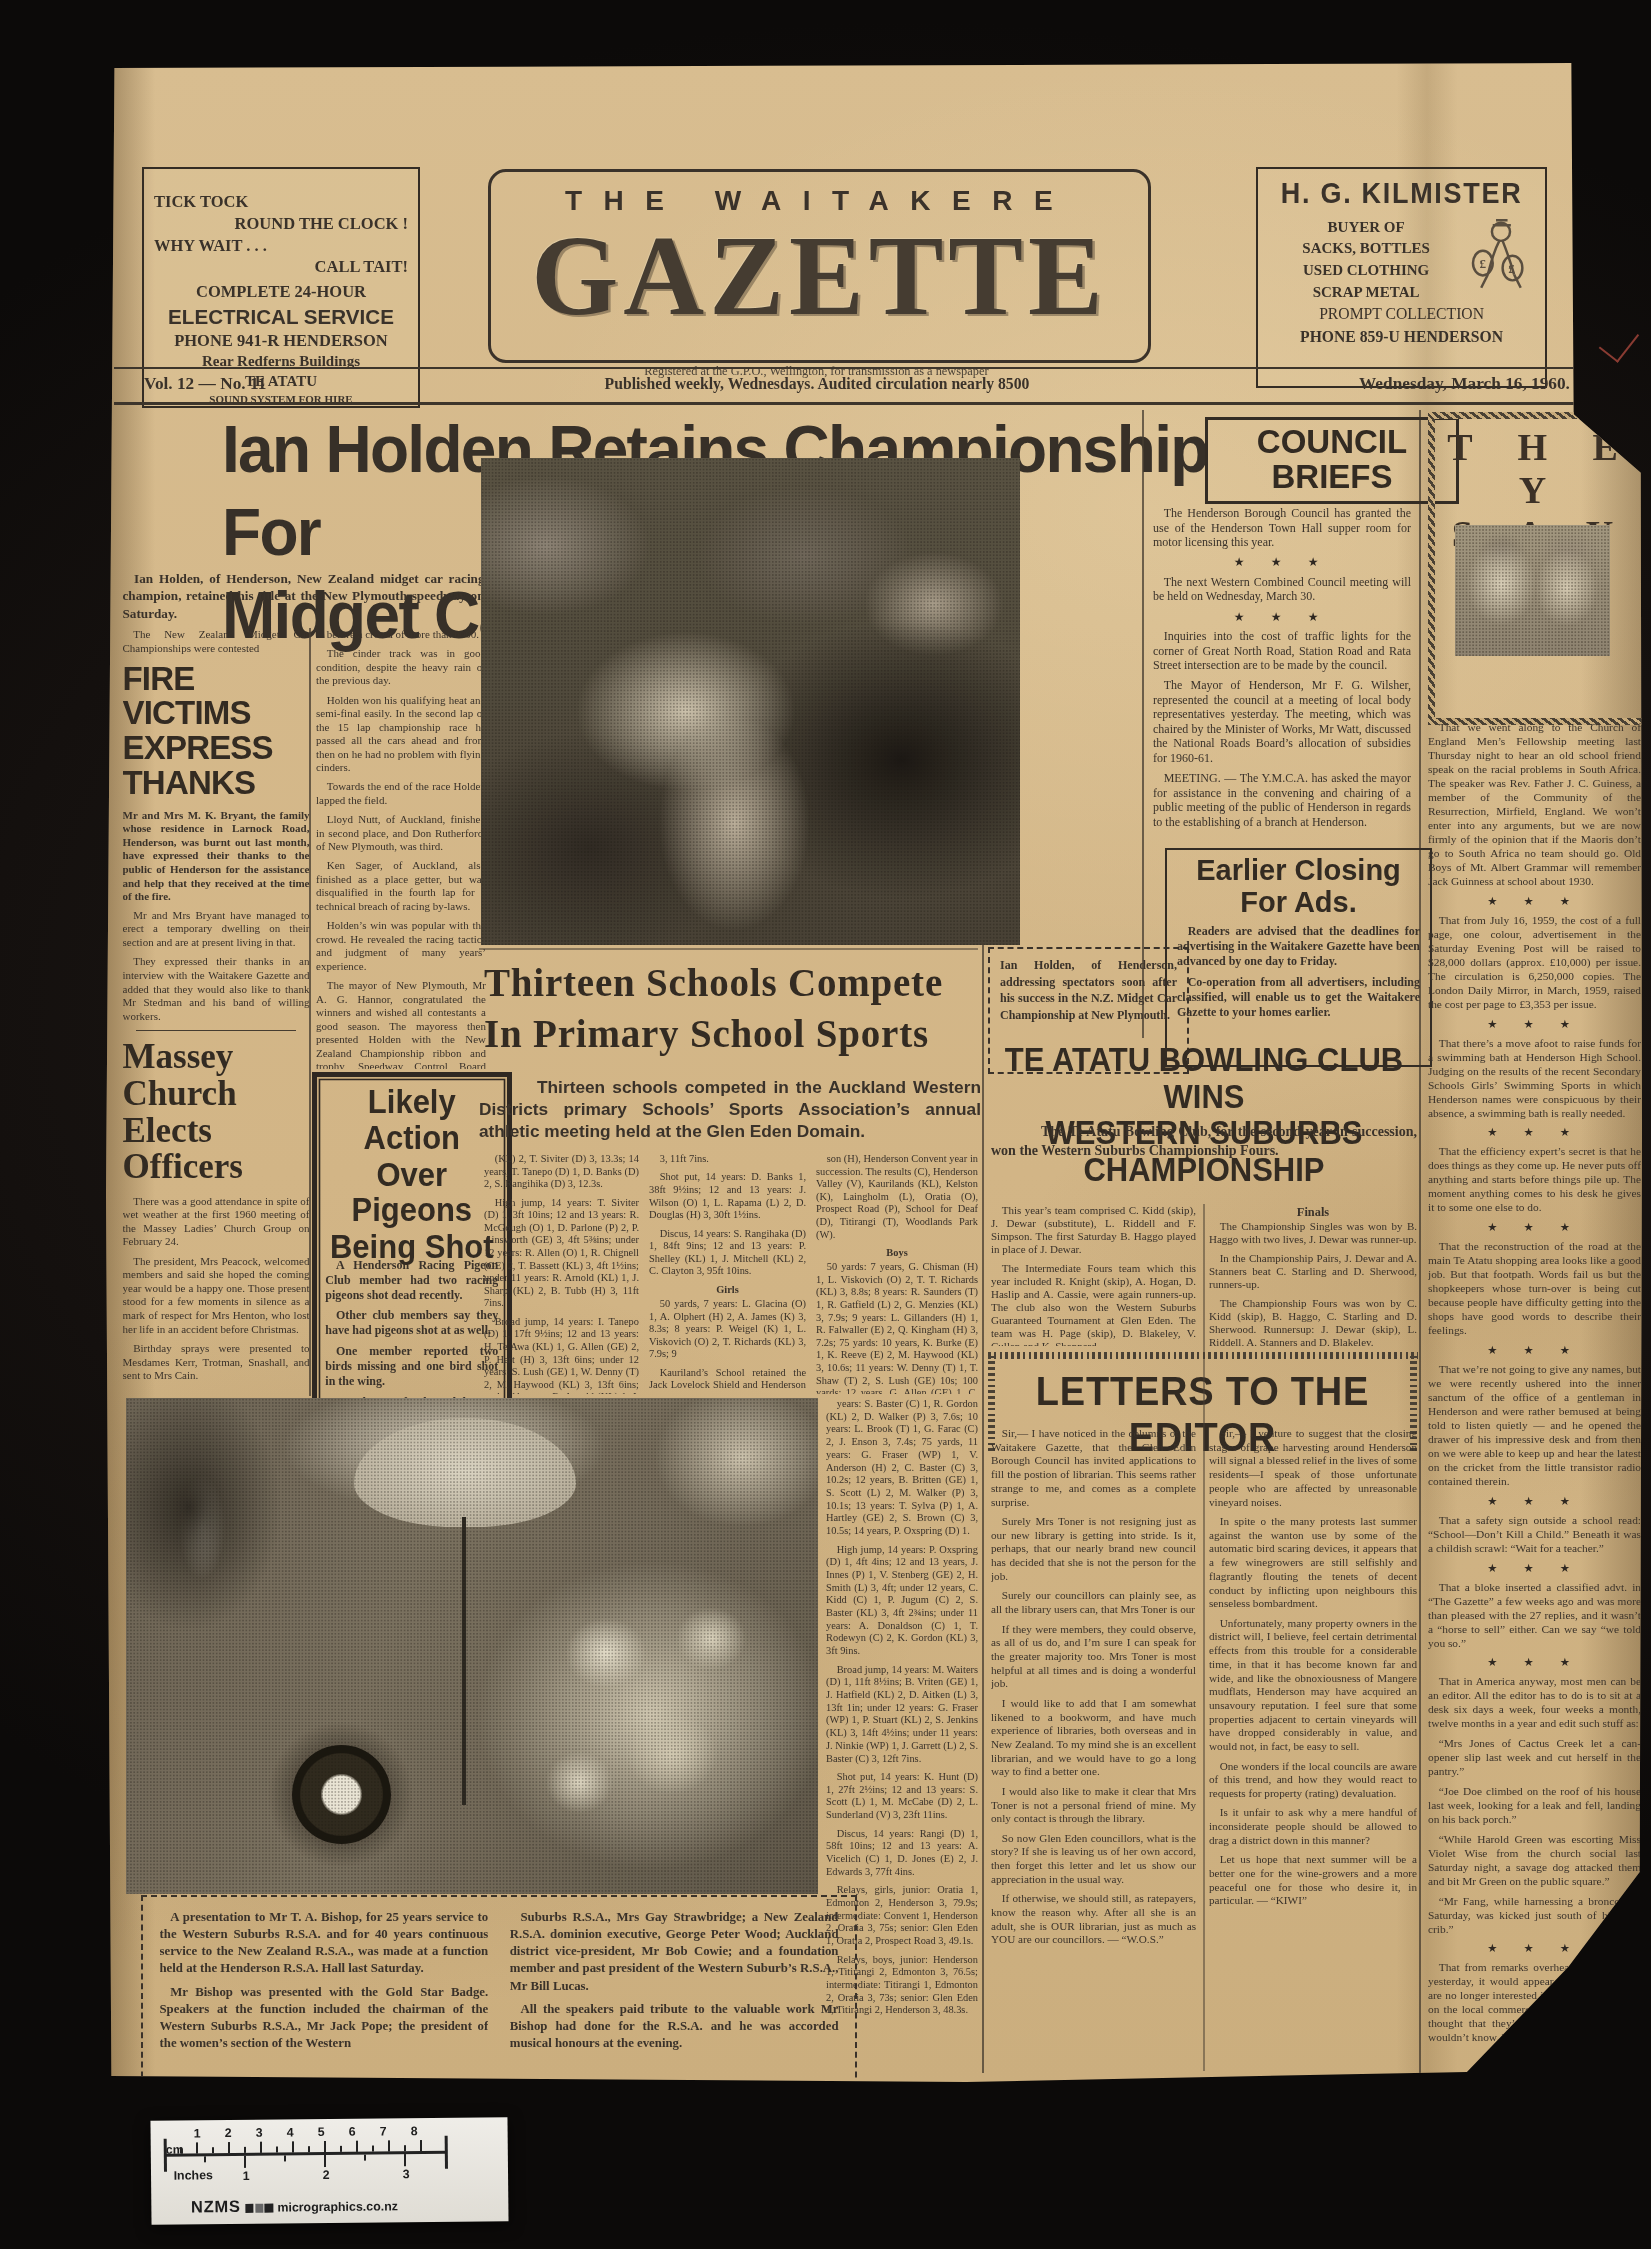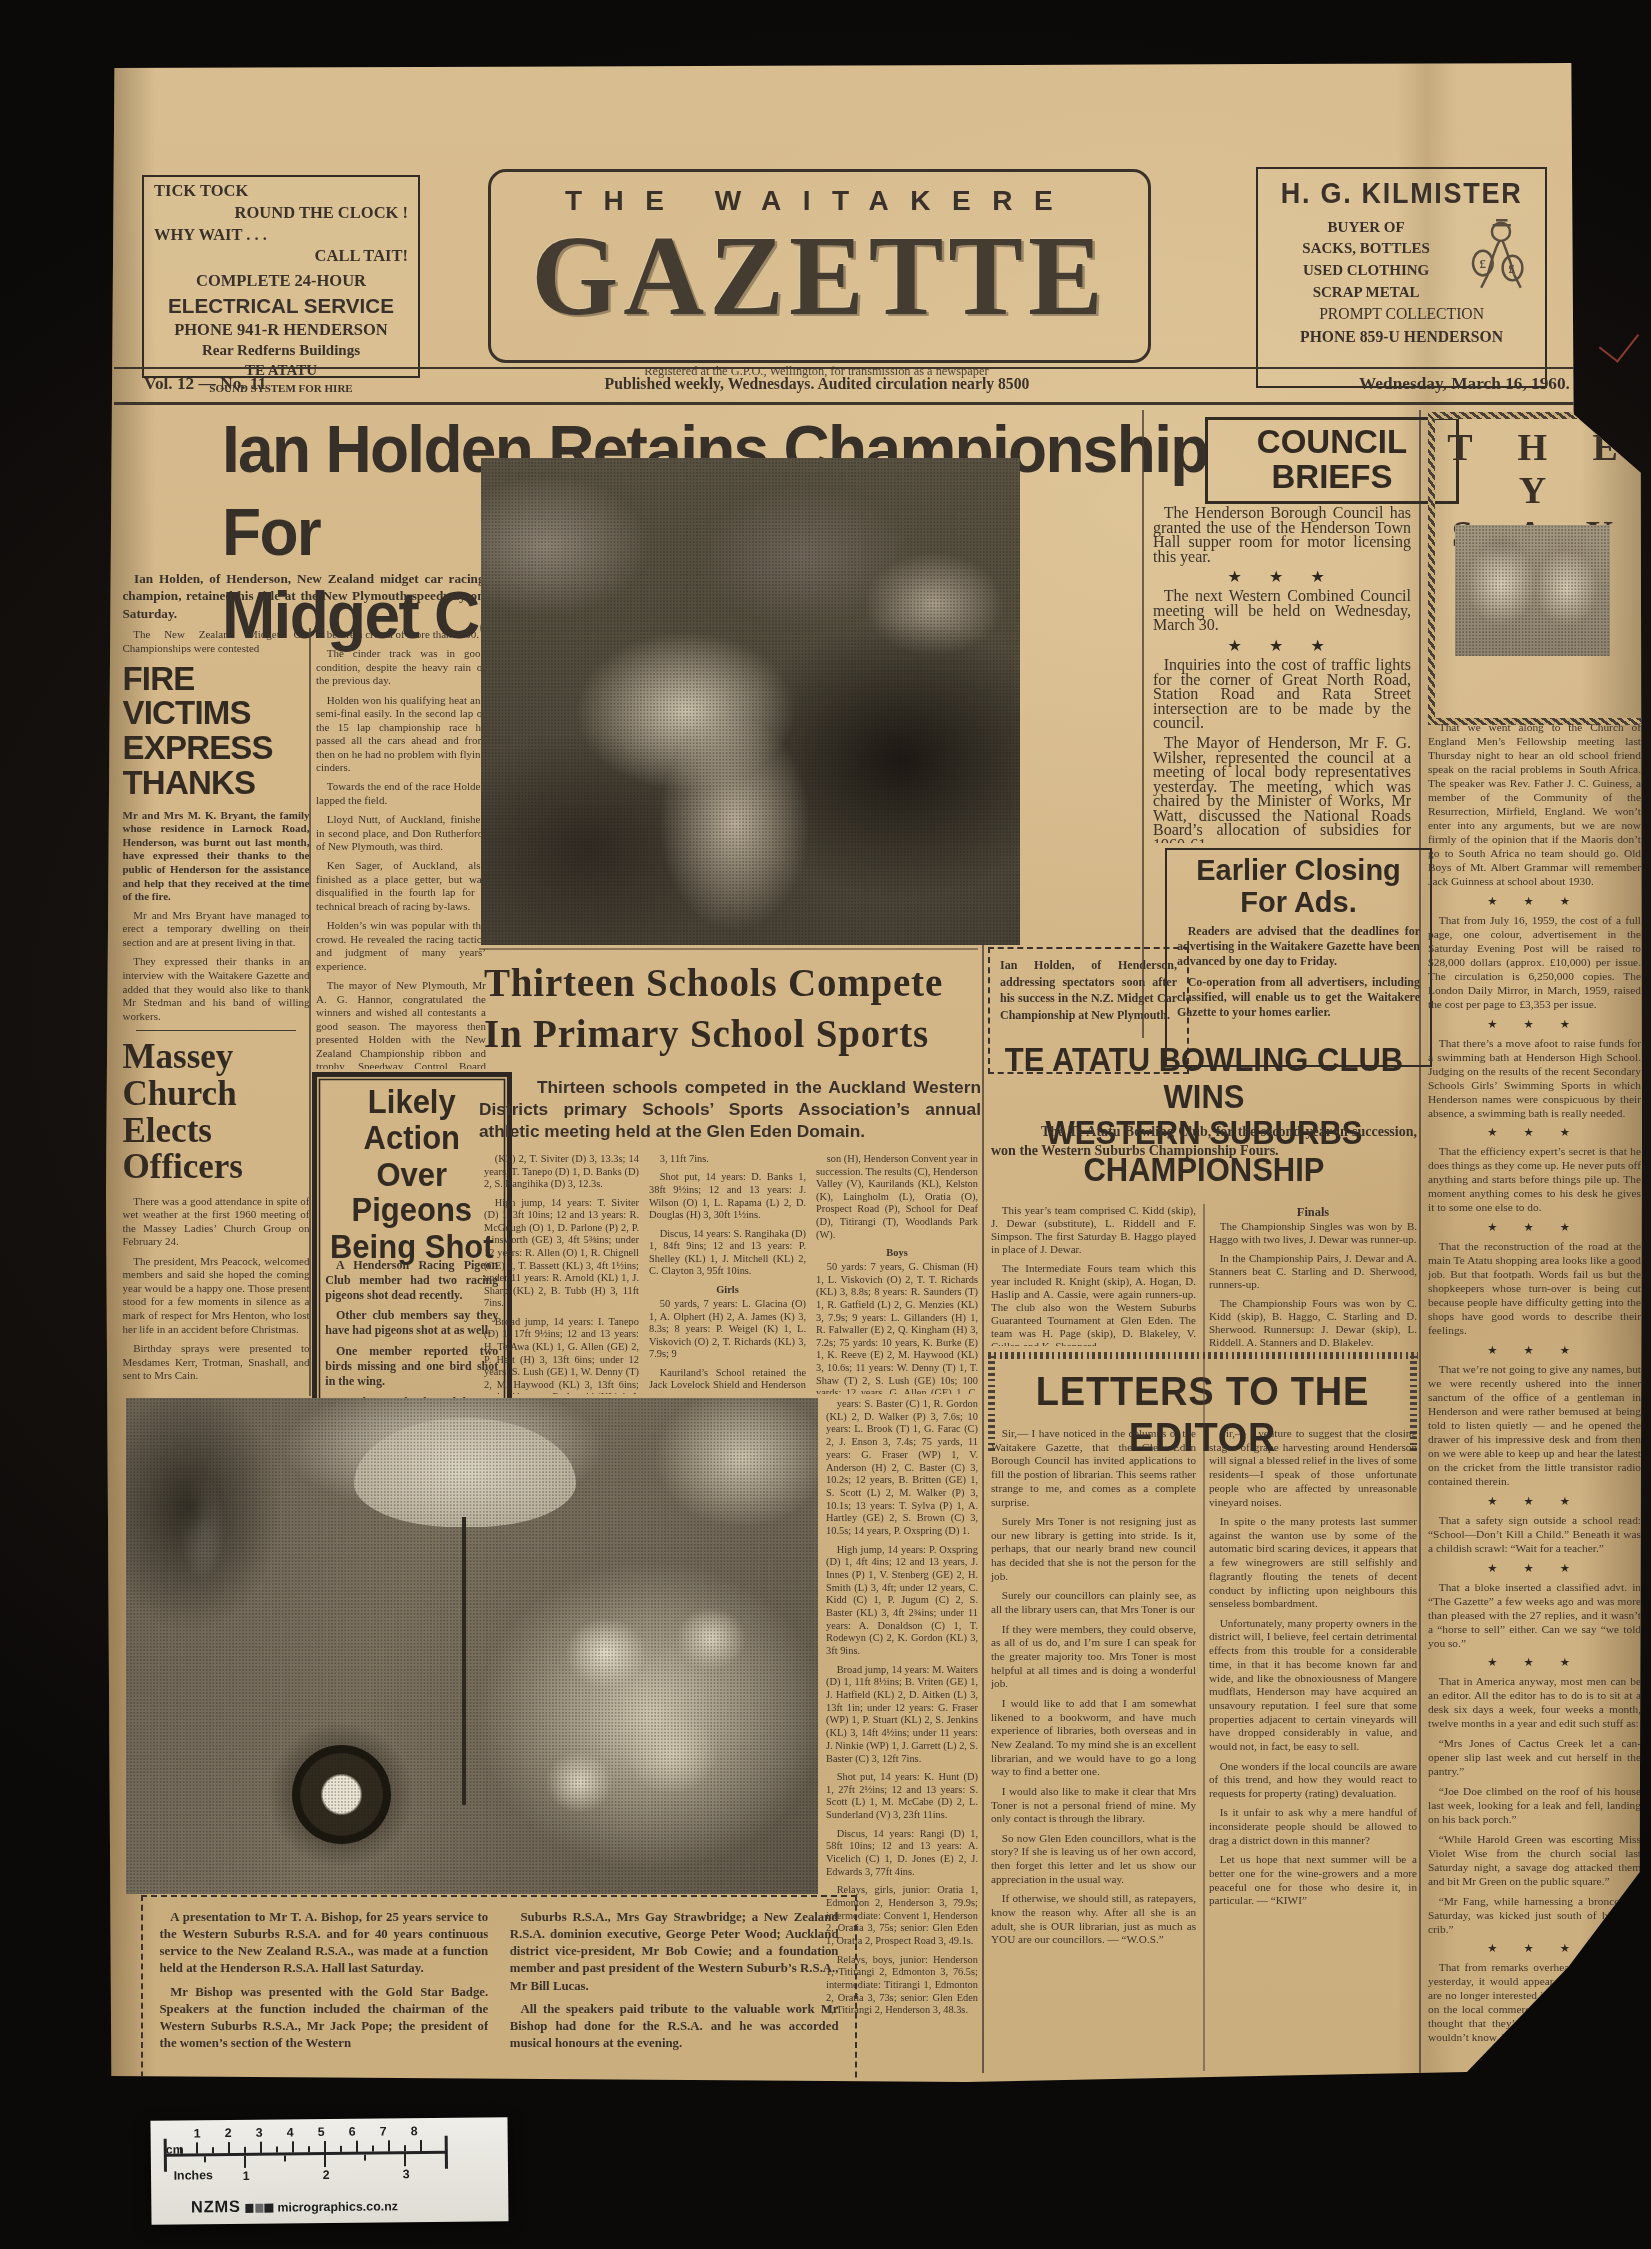--- a/index.html
+++ b/index.html
@@ -85,21 +85,21 @@
   .caption-cols{display:flex;gap:21.5px;}
   .caption-cols > div{flex:1;}
   .subhead{text-align:center;font-weight:bold;margin:1.7px 0;}
 </style>
 </head>
 <body>
 
 <div id="stage">
   <div id="page">
 
-    <div class="adbox" style="left:36px;top:112px;width:254px;height:193px;padding:3px 10px;font-family:'Liberation Serif',serif;font-weight:bold;font-size:16.5px;line-height:1.32;">
+    <div class="adbox" style="left:36px;top:104px;width:254px;height:193px;padding:22px 10px;font-family:'Liberation Serif',serif;font-weight:bold;font-size:16.5px;line-height:1.32;">
       <div style="text-align:left;">TICK TOCK</div>
       <div style="text-align:right;">ROUND THE CLOCK !</div>
       <div style="text-align:left;">WHY WAIT . . .</div>
       <div style="text-align:right;">CALL TAIT!</div>
       <div style="text-align:center;margin-top:3.3px;">COMPLETE  24-HOUR</div>
       <div class="cond" style="text-align:center;font-size:20.6px;transform:none;">ELECTRICAL  SERVICE</div>
       <div style="text-align:center;">PHONE 941-R HENDERSON</div>
       <div style="text-align:center;font-size:15px;">Rear Redferns Buildings</div>
       <div style="text-align:center;font-size:15px;">TE  ATATU</div>
       <div style="text-align:center;font-size:11px;">SOUND SYSTEM FOR HIRE</div>
@@ -210,21 +210,21 @@
     <div class="rule-v" style="left:1036px;top:347px;height:628px;"></div>
     <div class="rule-v" style="left:1313px;top:347px;height:1663px;"></div>
     <div class="rule-v" style="left:876px;top:880px;height:1130px;"></div>
 
     <div style="position:absolute;left:1051px;top:354px;width:248px;height:81px;border:3.3px solid #332c24;text-align:center;margin-left:48px;">
       <h2 class="cond" style="font-size:33px;line-height:1.05;padding-top:5px;transform:none;">
         <span style="display:block;">COUNCIL</span>
         <span style="display:block;">BRIEFS</span>
       </h2>
     </div>
-    <div class="bcol" style="left:1047px;top:443px;width:258px;height:337px;font-size:16px;line-height:14.5px;">
+    <div class="bcol" style="left:1047px;top:443px;width:258px;height:337px;font-size:12px;line-height:14.5px;">
         <p>The Henderson Borough Council has granted the use of the Henderson Town Hall supper room for motor licensing this year.</p>
         <p class="stars">★ ★ ★</p>
         <p>The next Western Combined Council meeting will be held on Wednesday, March 30.</p>
         <p class="stars">★ ★ ★</p>
         <p>Inquiries into the cost of traffic lights for the corner of Great North Road, Station Road and Rata Street intersection are to be made by the council.</p>
         <p>The Mayor of Henderson, Mr F. G. Wilsher, represented the council at a meeting of local body representatives yesterday. The meeting, which was chaired by the Minister of Works, Mr Watt, discussed the National Roads Board’s allocation of subsidies for 1960-61.</p>
         <p>MEETING. — The Y.M.C.A. has asked the mayor for assistance in the convening and chairing of a public meeting of the public of Henderson in regards to the establishing of a branch at Henderson.</p>
       </div>
 
     <div style="position:absolute;left:1059px;top:785px;width:243px;height:205px;border:2.5px solid #332c24;padding:5px 10px;overflow:hidden;">

